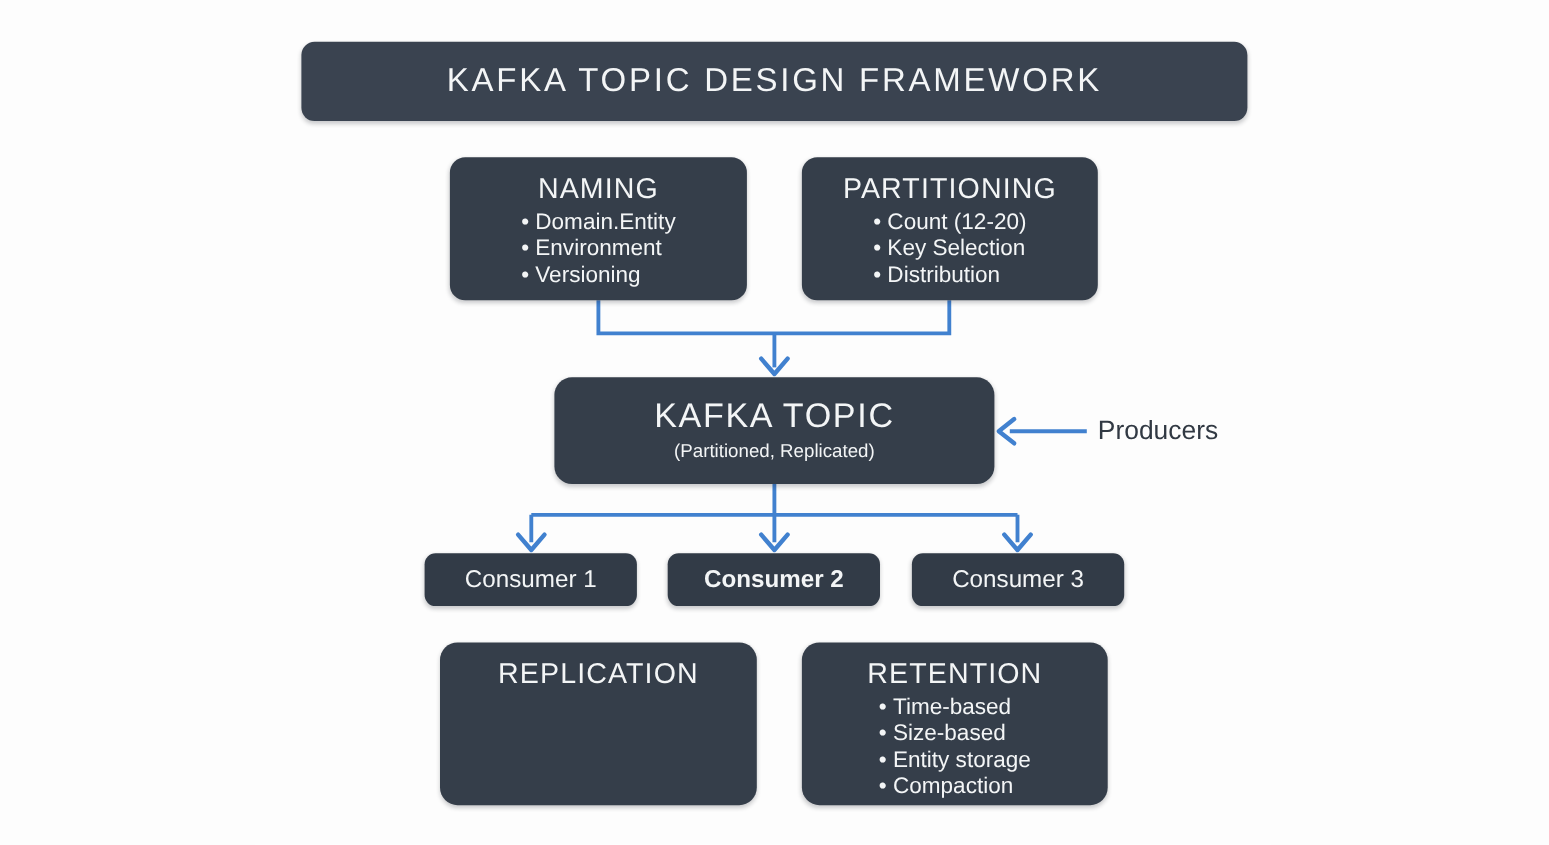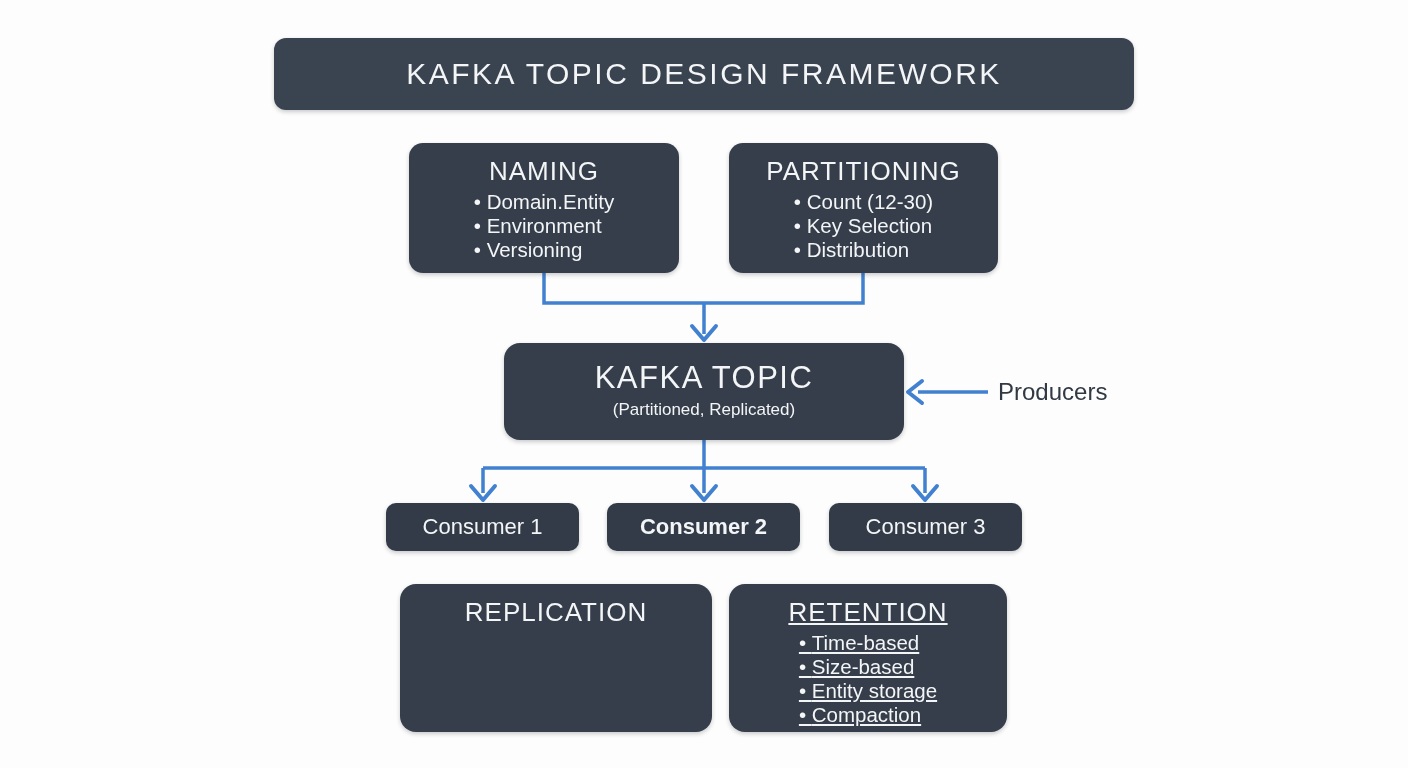--- a/index.html
+++ b/index.html
@@ -35,22 +35,22 @@
     background: var(--title-box);
     display: flex; align-items: center; justify-content: center;
     font-size: 30px; letter-spacing: 2.5px;
   }
   .card {
     display: flex; flex-direction: column; align-items: center;
     padding-top: 13px;
   }
   #naming        { left: 409px; top: 143px; width: 270px; height: 130px; }
   #partitioning  { left: 729px; top: 143px; width: 269px; height: 130px; }
-  #replication   { left: 400px; top: 584px; width: 312px; height: 148px; border-radius: 16px; }
-  #retention     { left: 729px; top: 584px; width: 278px; height: 148px; border-radius: 16px; text-decoration: underline; }
+  #replication   { left: 400px; top: 584px; width: 288px; height: 148px; border-radius: 16px; }
+  #retention     { left: 729px; top: 584px; width: 278px; height: 148px; border-radius: 16px; }
   .card-title { font-size: 26px; letter-spacing: 1px; line-height: 30px; }
   .card ul {
     list-style: none;
     margin-top: 4px;
     font-size: 20.5px;
     line-height: 24px;
     text-align: left;
     align-self: center;
   }
   .card li::before { content: "\2022\00a0"; }
@@ -125,21 +125,21 @@
     </ul>
   </div>
 
   <div class="node" id="title-bar">
     <span>KAFKA TOPIC DESIGN FRAMEWORK</span>
   </div>
 
   <div class="node card" id="partitioning">
     <div class="card-title">PARTITIONING</div>
     <ul>
-      <li>Count (12-30)</li>
+      <li>Count (12-20)</li>
       <li>Key Selection</li>
       <li>Distribution</li>
     </ul>
   </div>
 
   <div class="node" id="topic">
     <div class="topic-title">KAFKA TOPIC</div>
     <div class="topic-subtitle">(Partitioned, Replicated)</div>
   </div>
 

